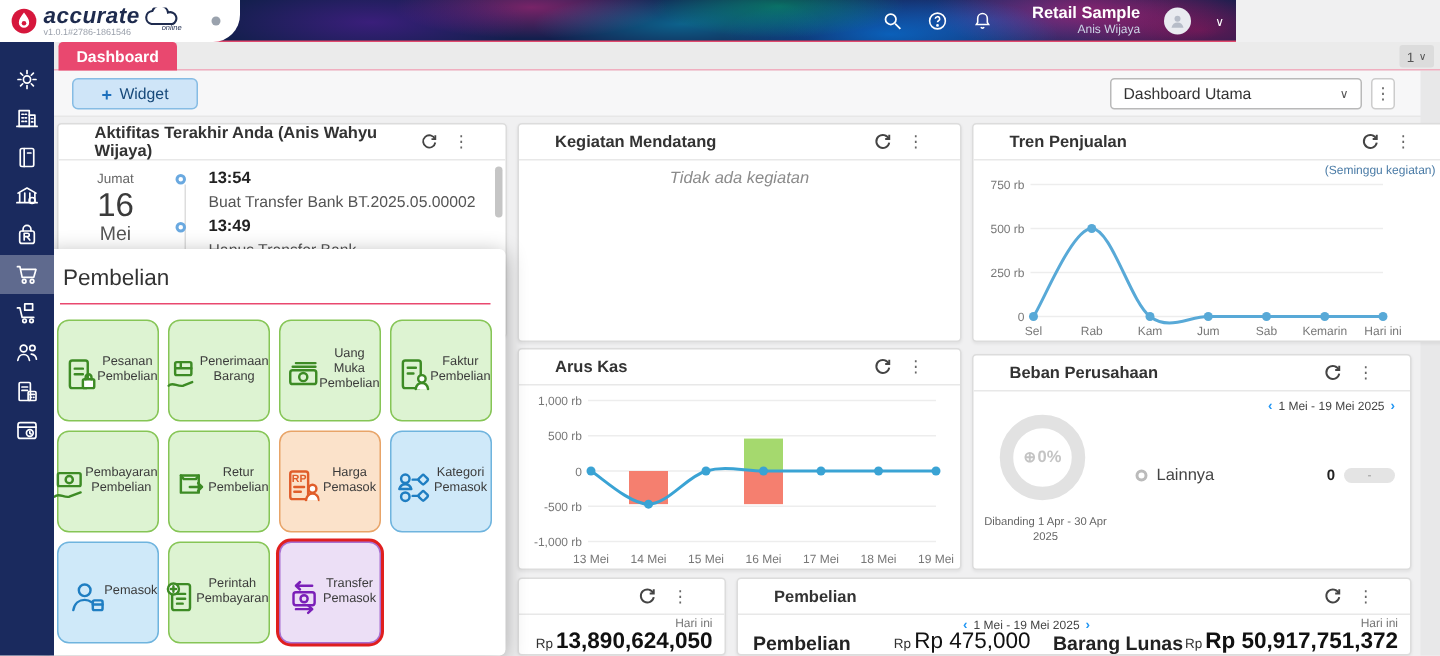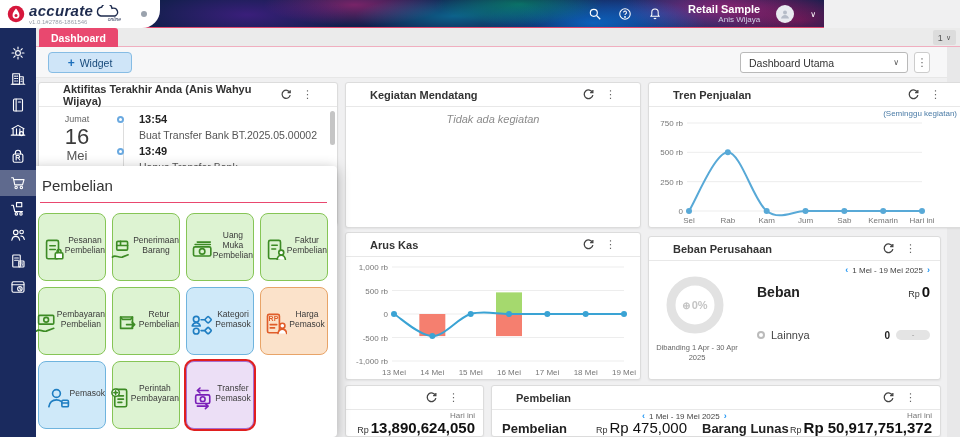--- a/index.html
+++ b/index.html
@@ -451,26 +451,20 @@
     </div>
     <svg class="beban-donut" viewBox="0 0 64 64">
       <circle cx="32" cy="32" r="24" fill="none" stroke="#e2e2e2" stroke-width="9"></circle>
     </svg>
     <div class="beban-donut-lbl">
       <span style="font-size:10px;margin-right:1px;">⊕</span>
       <span>0%</span>
     </div>
     <div class="beban-cmp">Dibanding 1 Apr - 30 Apr 2025</div>
     <div class="beban-right">
-      <div class="beban-hrow">
-        <span class="beban-title">Beban</span>
-        <span class="beban-total">
-          <span class="rp-small">Rp</span><b>0</b>
-        </span>
-      </div>
       <div id="beban-rows">
           <div class="beban-row">
             <span class="beban-ring"></span>
             <span class="beban-row-lbl">Lainnya</span>
             <span class="beban-row-val">0</span>
             <span class="beban-pill">-</span>
           </div>
         </div>
     </div>
   </div>
@@ -580,45 +574,45 @@
       <div class="tile green">
         <span>
           <svg class="" viewBox="0 0 24 24" fill="none" stroke="currentColor" stroke-width="1.5" stroke-linecap="round" stroke-linejoin="round">
             <path d="M7 6.5h11v10.5H7z"></path>
             <path d="M7 6.5l1.8 2.2h7.4L18 6.5"></path>
             <path d="M12.5 13.5h7.5m0 0l-2.4-2.4M20 13.5l-2.4 2.4"></path>
           </svg>
         </span>
         <div class="tile-lbl">Retur Pembelian</div>
       </div>
+      <div class="tile orange">
+        <span>
+          <svg class="" viewBox="0 0 24 24" fill="none" stroke="currentColor" stroke-width="1.5" stroke-linecap="round" stroke-linejoin="round">
+            <rect x="6" y="4" width="11" height="17" rx="1.5"></rect>
+            <text x="11.5" y="10.5" text-anchor="middle" font-size="6.5" font-weight="bold" stroke="none" fill="currentColor">RP</text>
+            <path d="M8.5 13.5h6M8.5 16.5h4"></path>
+            <circle cx="19.7" cy="14.6" r="2.4" fill="#fff"></circle>
+            <path d="M15.7 21.6c.5-2.6 2.2-4 4-4s3.5 1.4 4 4" fill="#fff"></path>
+          </svg>
+        </span>
+        <div class="tile-lbl">Harga Pemasok</div>
+      </div>
       <div class="tile blue">
         <span>
           <svg class="" viewBox="0 0 24 24" fill="none" stroke="currentColor" stroke-width="1.5" stroke-linecap="round" stroke-linejoin="round">
             <circle cx="8.5" cy="8.5" r="2.6"></circle>
             <path d="M4.8 14.8c.5-1.9 2-3 3.7-3s3.2 1.1 3.7 3z"></path>
             <circle cx="8.5" cy="17.5" r="2.6" transform="translate(0,2)"></circle>
             <path d="M13 9h3.5M13 19h3.5"></path>
             <rect x="17.2" y="6.7" width="4.6" height="4.6" rx="1" transform="rotate(45 19.5 9)"></rect>
             <rect x="17.2" y="16.7" width="4.6" height="4.6" rx="1" transform="rotate(45 19.5 19)"></rect>
           </svg>
         </span>
         <div class="tile-lbl">Kategori Pemasok</div>
       </div>
-      <div class="tile orange">
-        <span>
-          <svg class="" viewBox="0 0 24 24" fill="none" stroke="currentColor" stroke-width="1.5" stroke-linecap="round" stroke-linejoin="round">
-            <rect x="6" y="4" width="11" height="17" rx="1.5"></rect>
-            <text x="11.5" y="10.5" text-anchor="middle" font-size="6.5" font-weight="bold" stroke="none" fill="currentColor">RP</text>
-            <path d="M8.5 13.5h6M8.5 16.5h4"></path>
-            <circle cx="19.7" cy="14.6" r="2.4" fill="#fff"></circle>
-            <path d="M15.7 21.6c.5-2.6 2.2-4 4-4s3.5 1.4 4 4" fill="#fff"></path>
-          </svg>
-        </span>
-        <div class="tile-lbl">Harga Pemasok</div>
-      </div>
       <div class="tile blue">
         <span>
           <svg class="" viewBox="0 0 24 24" fill="none" stroke="currentColor" stroke-width="1.5" stroke-linecap="round" stroke-linejoin="round">
             <circle cx="11.5" cy="8.8" r="3.6"></circle>
             <path d="M4.5 21c.7-4.2 3.7-6.3 7-6.3 1.6 0 3.1.5 4.3 1.4"></path>
             <rect x="16.5" y="15" width="6" height="6" rx="1"></rect>
             <path d="M16.5 17.5h6"></path>
           </svg>
         </span>
         <div class="tile-lbl">Pemasok</div>

